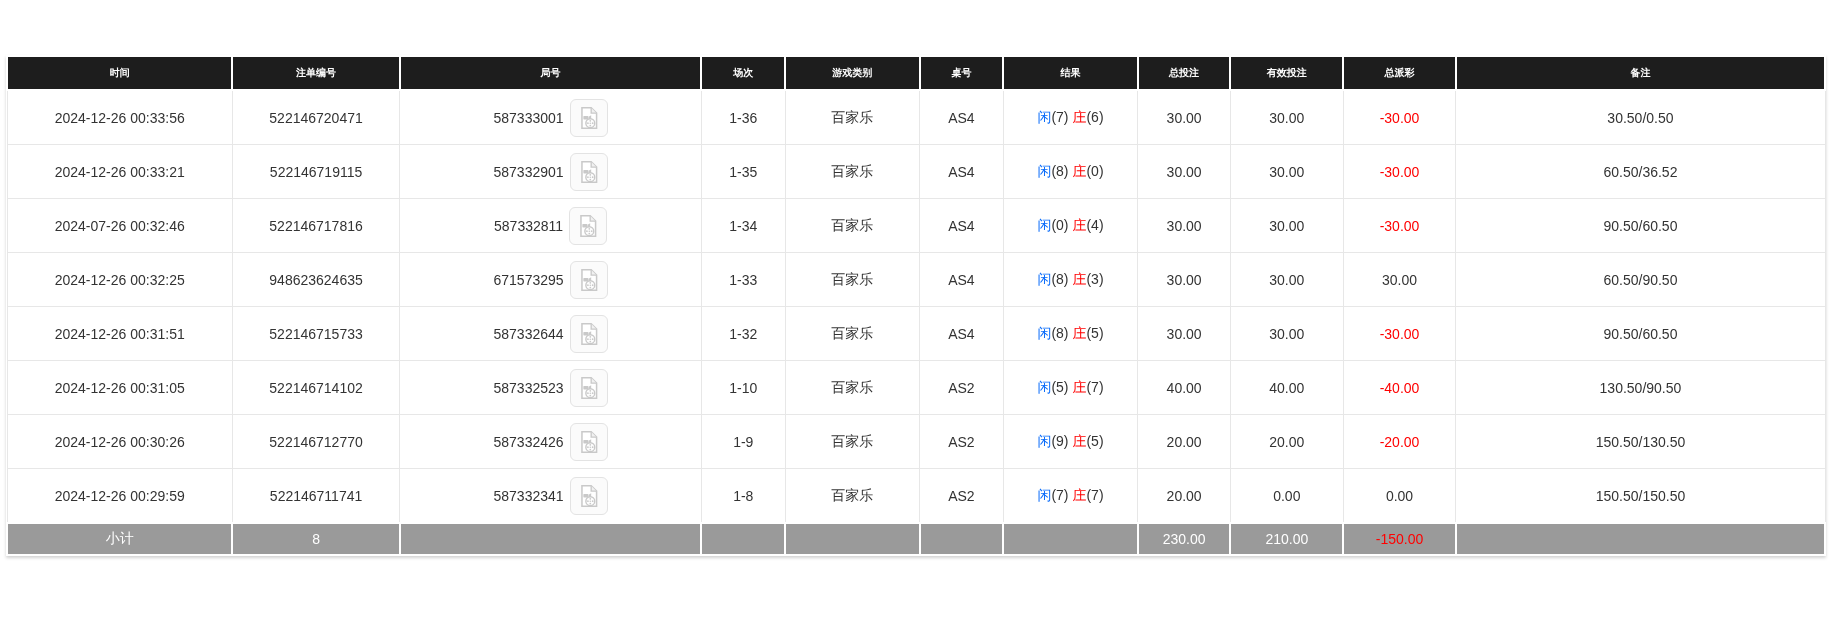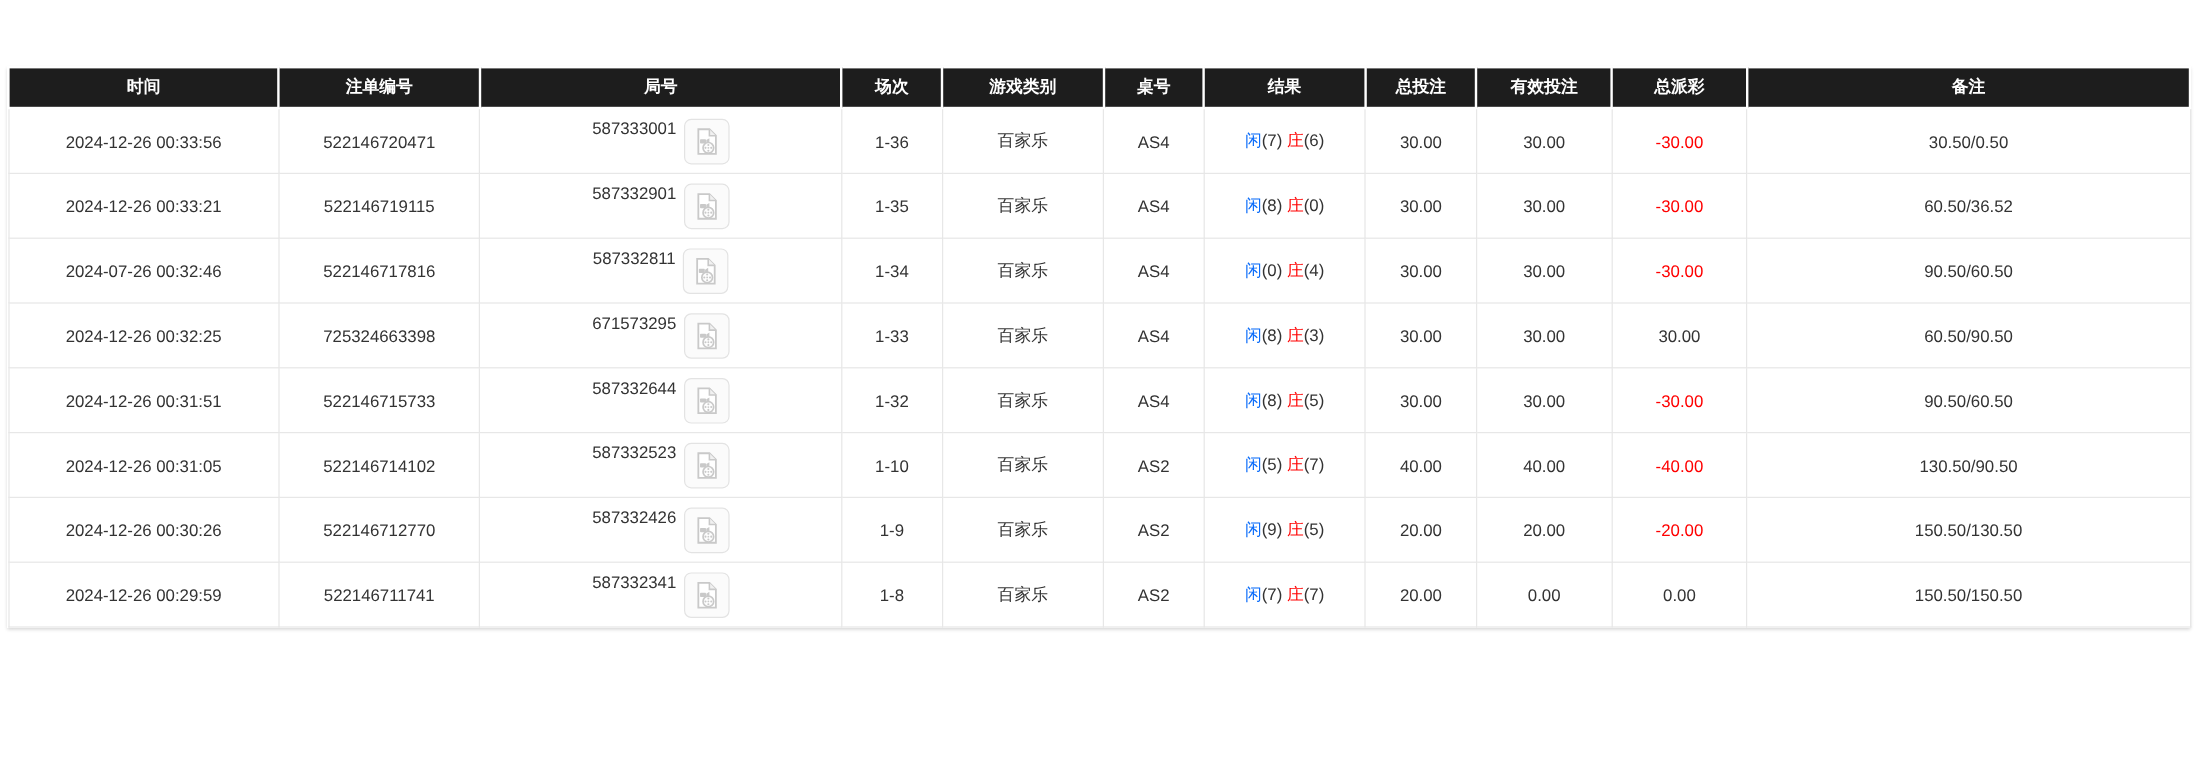--- a/index.html
+++ b/index.html
@@ -16,21 +16,21 @@
   }
   table.bet-table {
     width: 100%;
     border-collapse: collapse;
     table-layout: fixed;
     box-shadow: 0 2px 3px rgba(0,0,0,0.18);
   }
   table.bet-table th {
     background: var(--header-bg, #1d1d1d);
     color: #ffffff;
-    font-size: 14px;
+    font-size: 10px;
     font-weight: bold;
     height: 32px;
     border: 2px solid #ffffff;
     text-align: center;
     padding: 0;
   }
   table.bet-table td {
     border: 1px solid #e7e7e7;
     text-align: center;
     font-size: 14px;
@@ -48,20 +48,21 @@
     height: 30px;
     font-size: 14px;
   }
   .c-blue { color: var(--blue, #0a6cfa); }
   .c-red  { color: var(--red, #ff0000); }
   td.bet-amount { color: var(--blue, #0a6cfa); cursor: pointer; }
   td .neg, td.neg { color: var(--red, #ff0000) !important; }
   tr.summary td.neg { color: var(--red, #ff0000) !important; }
   .round-cell-inner {
     display: inline-flex;
+    align-items: center;
     gap: 6px;
   }
   button.video-btn {
     width: 38px;
     height: 38px;
     border: 1px solid #e3e3e3;
     border-radius: 6px;
     background: #fbfbfb;
     display: inline-flex;
     align-items: center;
@@ -192,21 +193,21 @@
     <td>百家乐</td>
     <td>AS4</td>
     <td><span class="c-blue">闲</span><span>(0)</span> <span class="c-red">庄</span><span>(4)</span></td>
     <td class="bet-amount">30.00</td>
     <td>30.00</td>
     <td class="neg">-30.00</td>
     <td>90.50/60.50</td>
   </tr>
         <tr>
     <td>2024-12-26 00:32:25</td>
-    <td>725324663398</td>
+    <td>948623624635</td>
     <td>
       <span class="round-cell-inner">
         <span>671573295</span>
         <button class="video-btn" type="button">
           <svg width="26" height="26" viewBox="0 0 24 24" fill="none" xmlns="http://www.w3.org/2000/svg">
             <path d="M5.5 2.5 H14 L19 7.5 V21.5 H5.5 Z" stroke="#c9c9c9" stroke-width="1.4" fill="#ffffff"></path>
             <path d="M14 2.5 V7.5 H19" stroke="#c9c9c9" stroke-width="1.2" fill="#f1f1f1"></path>
             <rect x="6.8" y="10.2" width="4.6" height="3.2" rx="0.6" fill="#c9c9c9"></rect>
             <path d="M11.6 10.8 L14 9.4 V14.2 L11.6 12.8 Z" fill="#c9c9c9"></path>
             <circle cx="13.2" cy="16.8" r="4.1" fill="#fdfdfd" stroke="#c9c9c9" stroke-width="1.3"></circle>
@@ -345,15 +346,28 @@
     </td>
     <td>1-8</td>
     <td>百家乐</td>
     <td>AS2</td>
     <td><span class="c-blue">闲</span><span>(7)</span> <span class="c-red">庄</span><span>(7)</span></td>
     <td class="bet-amount">20.00</td>
     <td>0.00</td>
     <td>0.00</td>
     <td>150.50/150.50</td>
   </tr>
+        <tr class="summary">
+    <td>小计</td>
+    <td>8</td>
+    <td></td>
+    <td></td>
+    <td></td>
+    <td></td>
+    <td></td>
+    <td>230.00</td>
+    <td>210.00</td>
+    <td class="neg">-150.00</td>
+    <td></td>
+  </tr>
       </tbody>
   </table>
 </div>
 
 </body></html>

